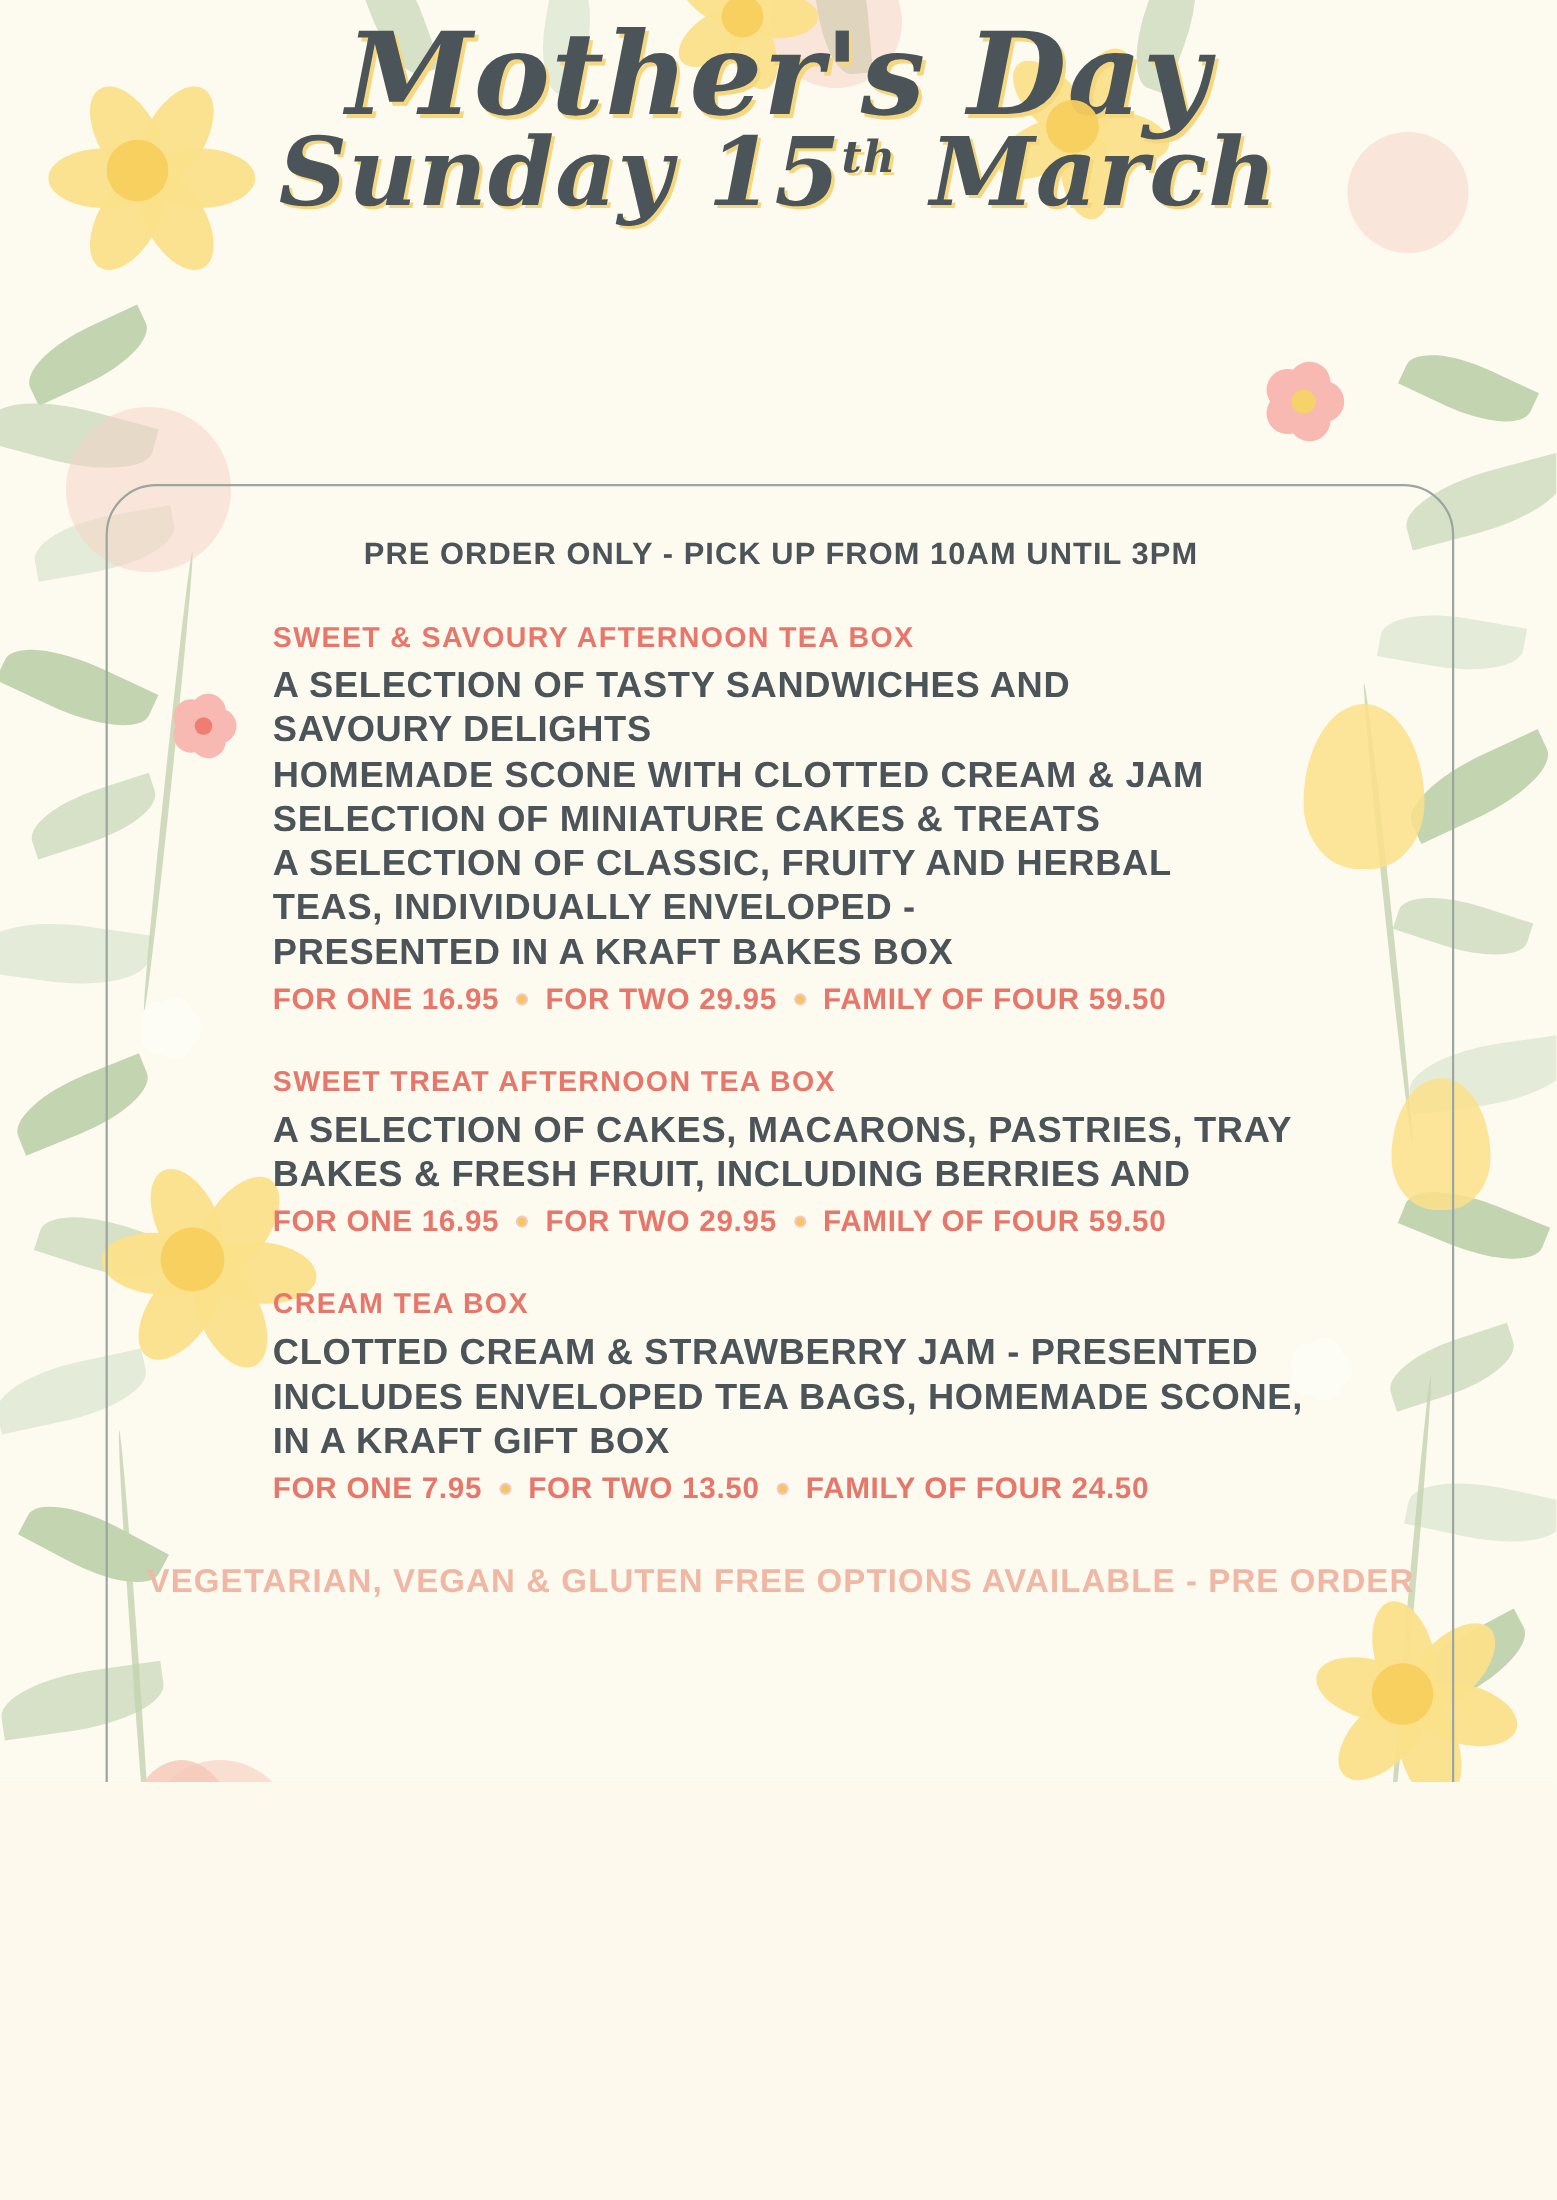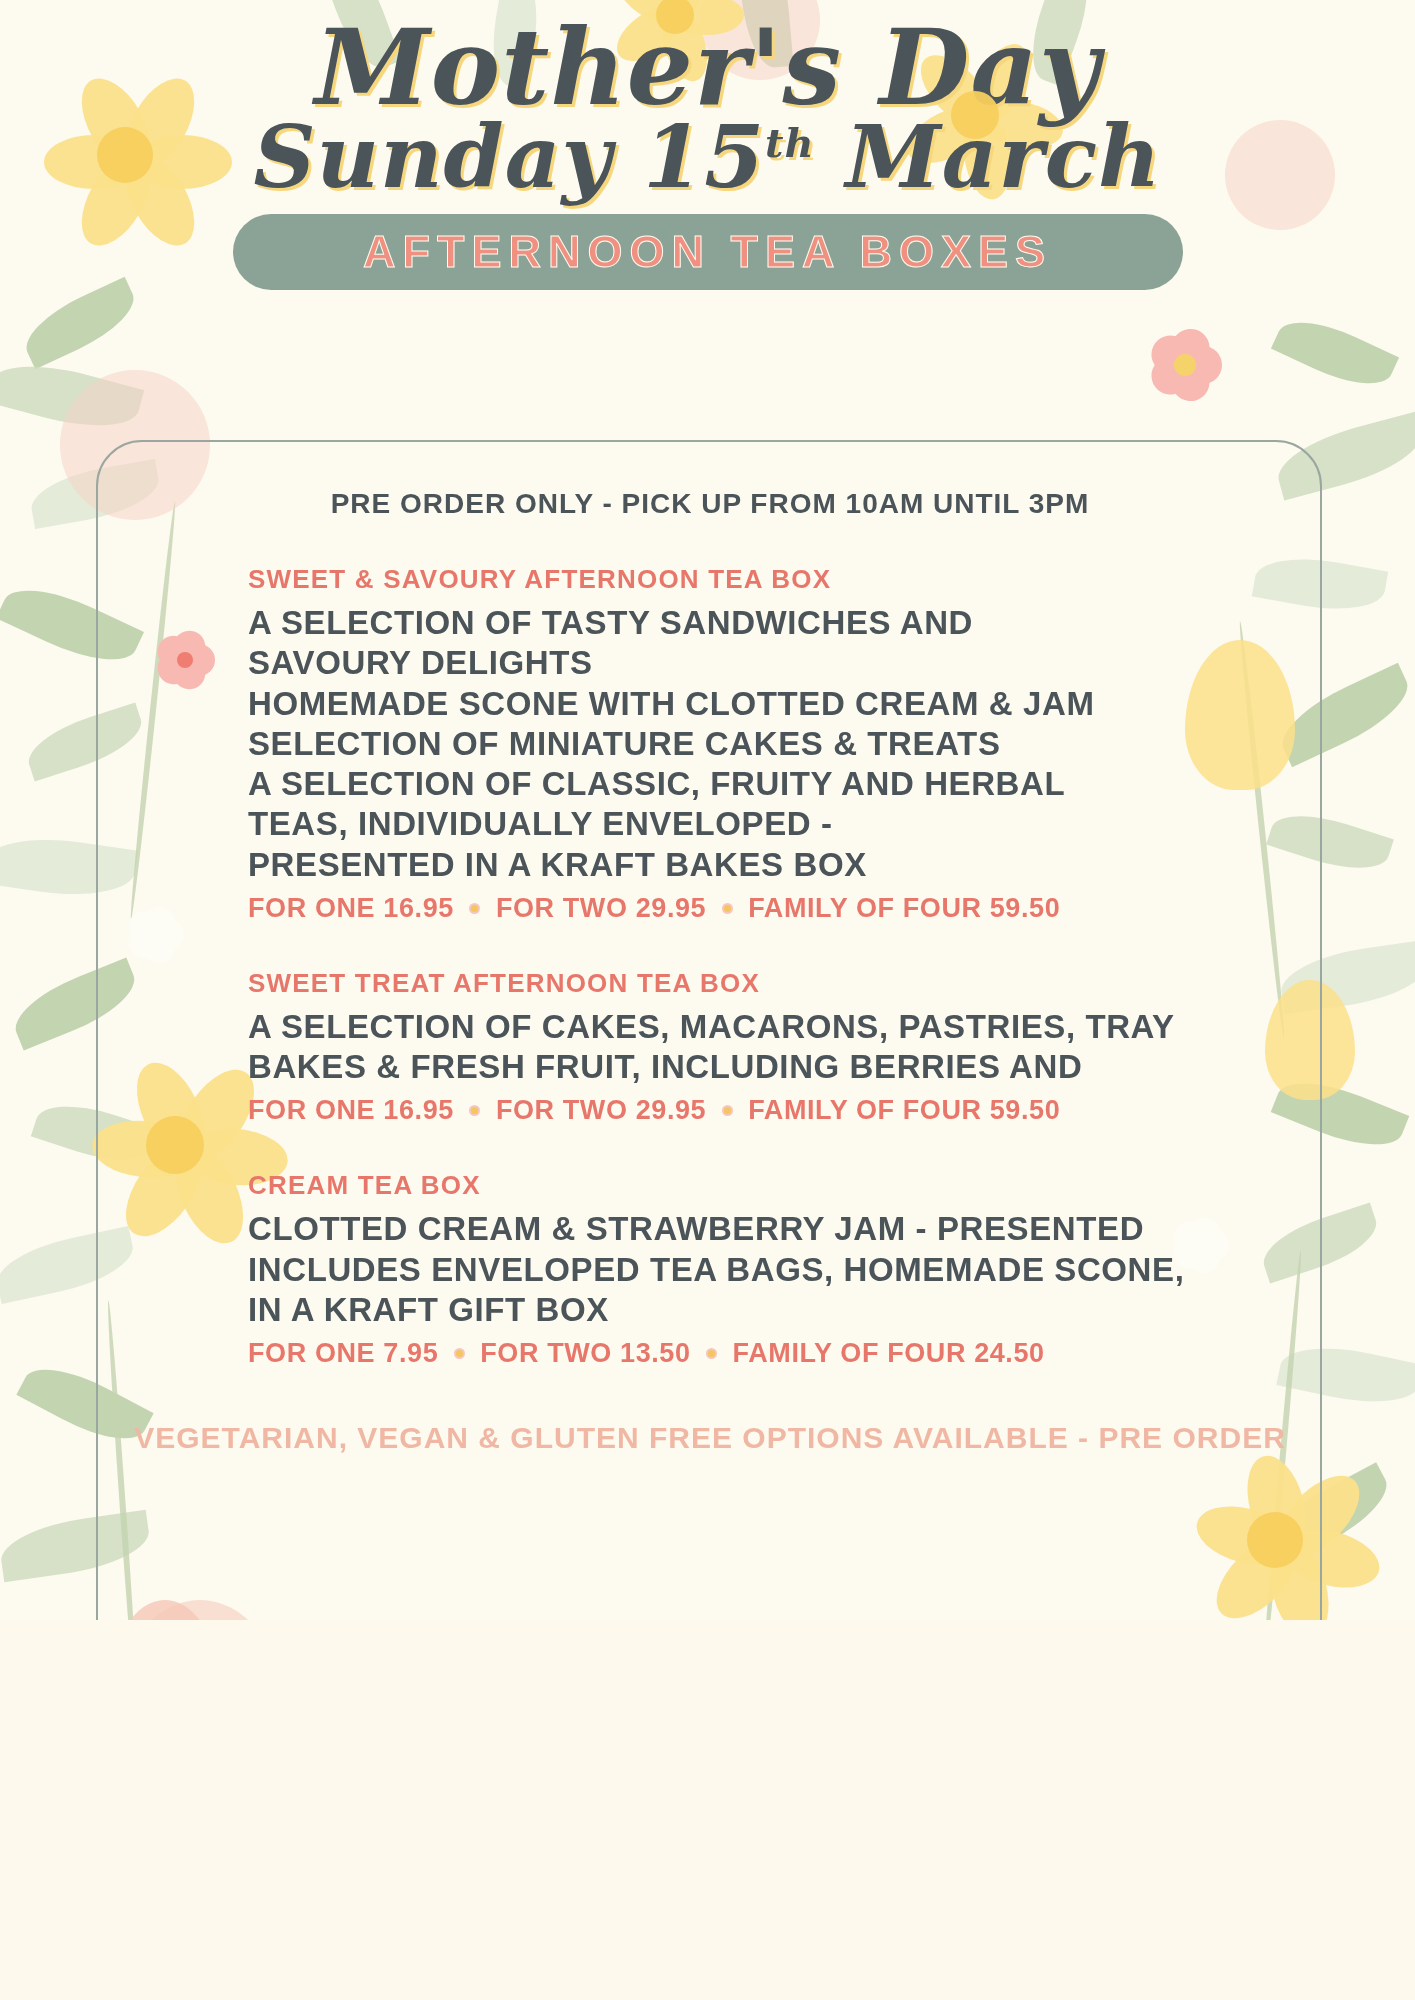--- a/index.html
+++ b/index.html
@@ -338,23 +338,20 @@
       <span style="transform:rotate(288deg) translate(13px,0)"></span>
       <span class="core"></span>
     </div>
   </div>
 
   <div class="header">
     <div class="script-line script-1">Mother's Day</div>
     <div class="script-line script-2">
       <span>Sunday 15</span><span class="sup">th</span><span> March</span>
     </div>
-    <div class="banner">
-      <div class="banner-text">AFTERNOON TEA BOXES</div>
-    </div>
   </div>
 
   <div class="frame"></div>
 
   <div class="content">
     <div class="preorder">PRE ORDER ONLY - PICK UP FROM 10AM UNTIL 3PM</div>
 
     <div class="section">
       <div class="sec-title">SWEET &amp; SAVOURY AFTERNOON TEA BOX</div>
       <div class="sec-line">A SELECTION OF TASTY SANDWICHES AND</div>

